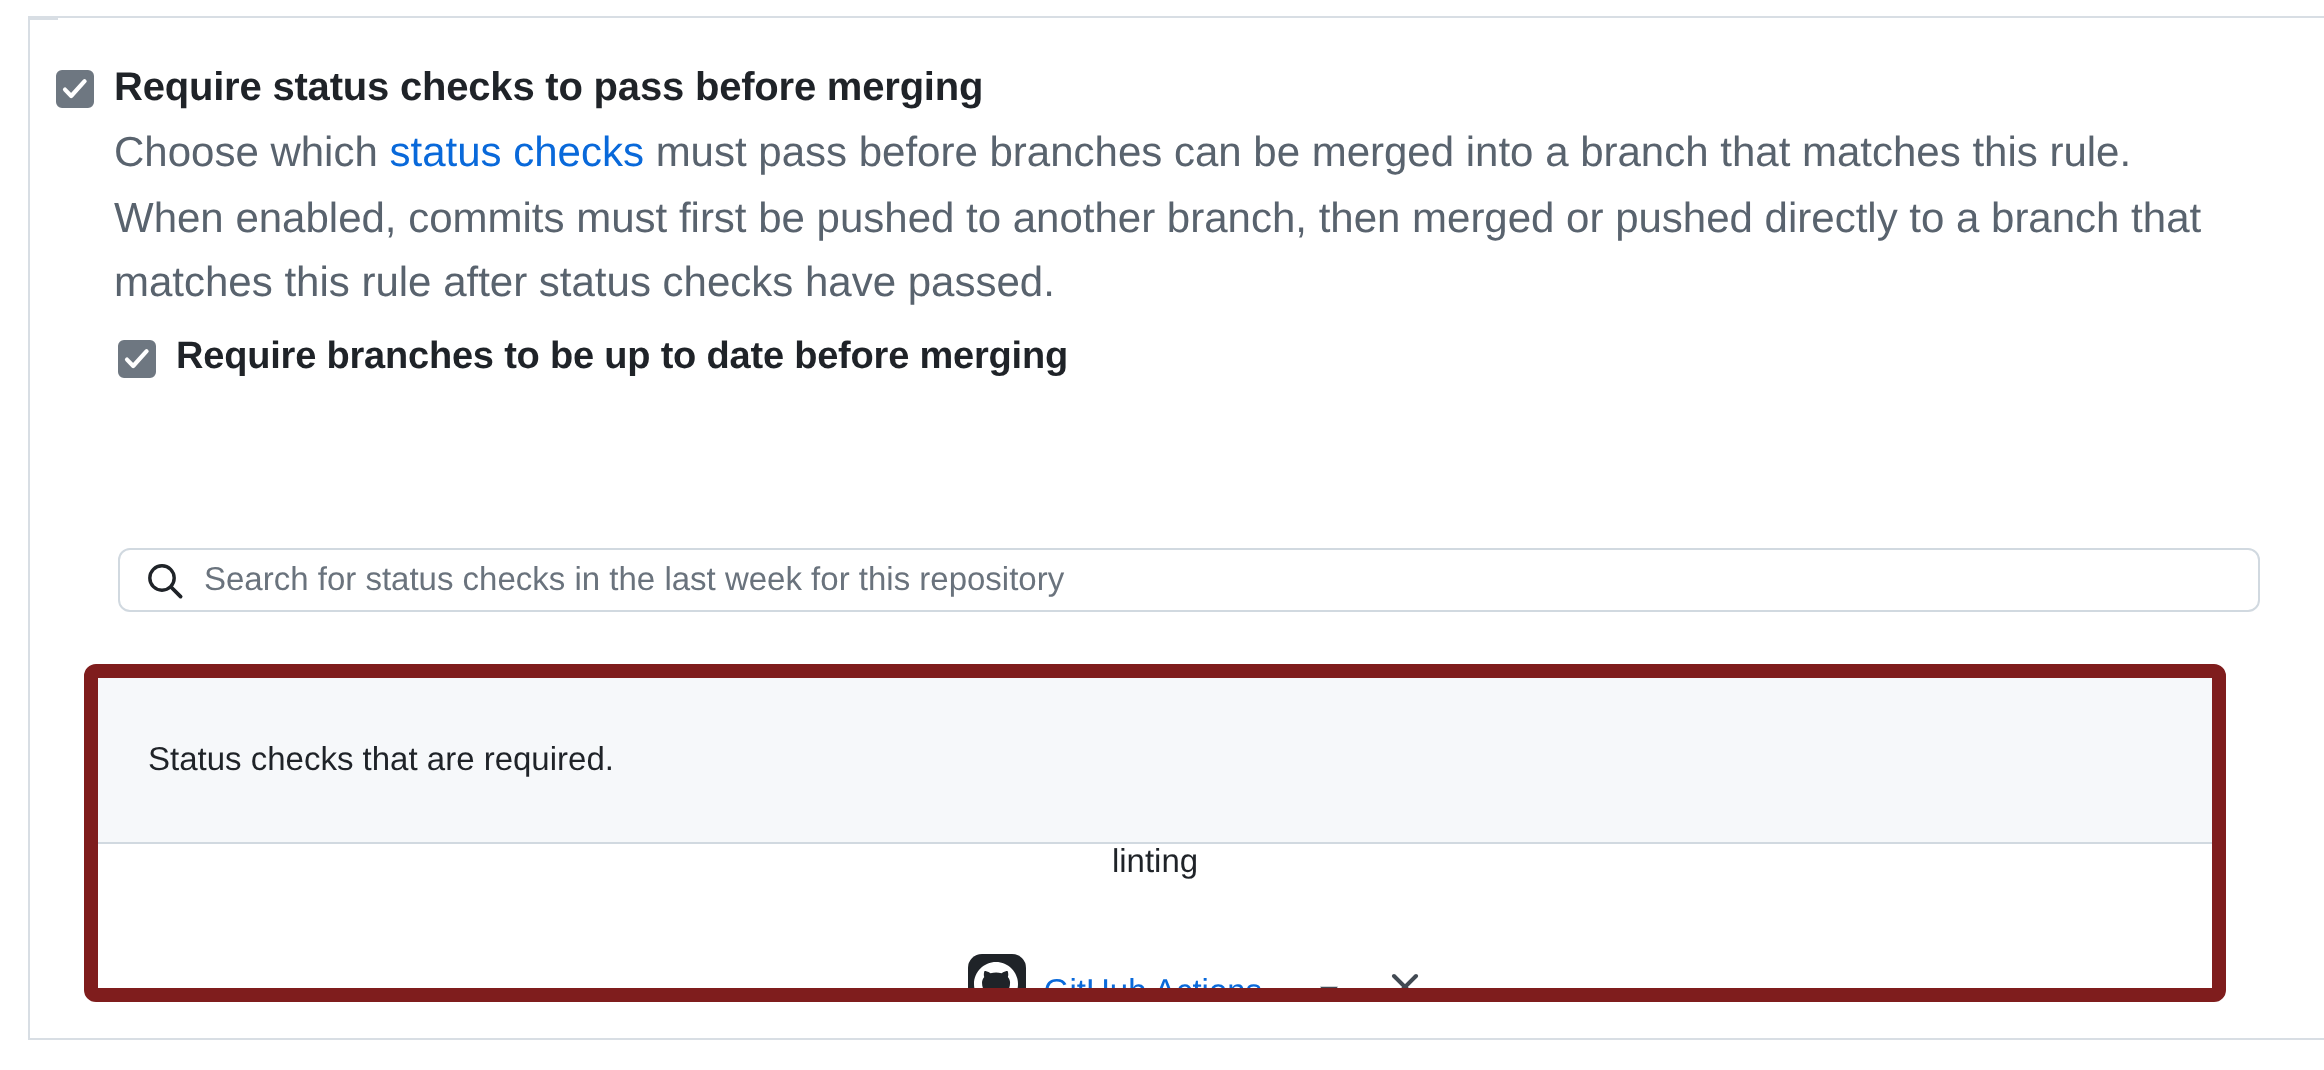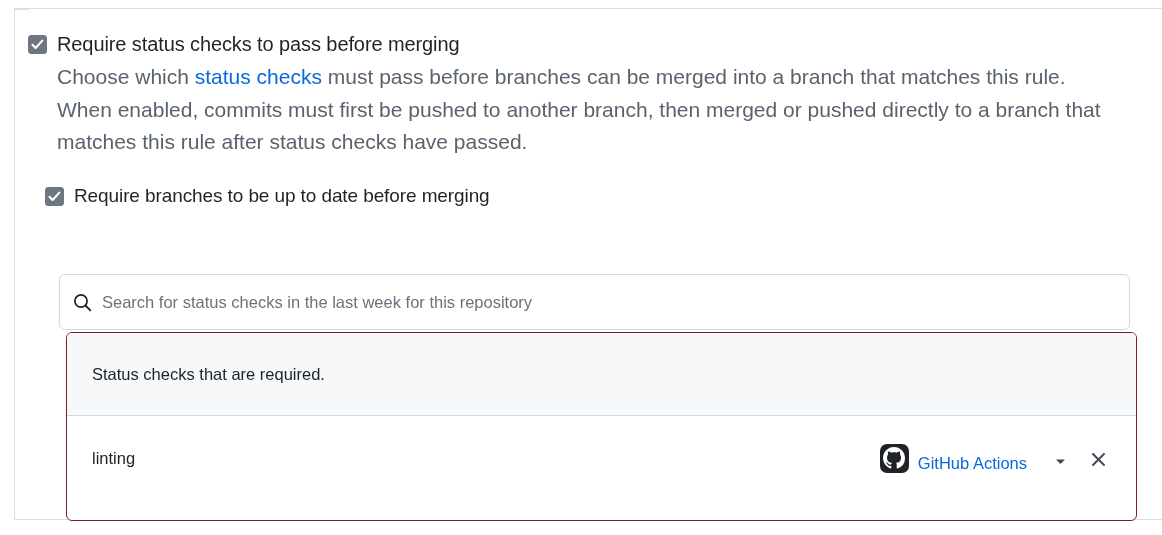--- a/index.html
+++ b/index.html
@@ -41,24 +41,23 @@
   
   .rule-block {
     position: absolute;
   }
   .rule-primary {
     left: 28px;
     top: 32px;
     width: 1090px;
   }
   .rule-secondary {
-    left: 45px;
+    left: 59px;
     top: 167px;
     width: 1030px;
-    margin-top: 17px;
   }
 
   .rule-head {
     display: flex;
     align-items: flex-start;
   }
 
   
   .chk {
     width: 19px;
@@ -73,21 +72,21 @@
     margin-right: 10px;
   }
   .chk svg {
     position: absolute;
     left: 2px;
     top: 2px;
   }
 
   .rule-title {
     font-size: 19.5px;
-    font-weight: normal;
+    font-weight: bold;
     line-height: 1.25;
     color: #1f2328;
     letter-spacing: -0.1px;
   }
   .rule-primary .rule-title { font-size: 20px; }
   .rule-secondary .rule-title { font-size: 19px; }
 
   .rule-desc {
     font-size: 21px;
     line-height: 1.55;
@@ -102,21 +101,21 @@
     text-decoration: none;
     cursor: pointer;
   }
 
   
   .search-wrap {
     position: absolute;
     left: 59px;
     top: 274px;
     width: 1071px;
-    height: 56px;
+    height: 32px;
     border: 1px solid #d1d9e0;
     border-radius: 6px;
     background: #ffffff;
     box-sizing: border-box;
     display: flex;
     align-items: center;
     padding: 0 12px;
   }
   .search-icon {
     width: 20px;
@@ -139,25 +138,25 @@
     padding: 0;
   }
   .search-input::placeholder {
     color: #6a737d;
     opacity: 1;
   }
 
   
   .checks-panel {
     position: absolute;
-    left: 66px;
+    left: 42px;
     top: 332px;
     width: 1071px;
-    height: 189px;
-    border: 1px solid #7f1d1d;
+    height: 169px;
+    border: 7px solid #7f1d1d;
     border-radius: 6px;
     box-sizing: border-box;
     background: #ffffff;
     overflow: hidden;
   }
   .checks-header {
     height: 83px;
     background: #f6f8fa;
     border-bottom: 1px solid #d1d9e0;
     display: flex;
@@ -169,20 +168,21 @@
     font-size: 16.5px;
     color: #1f2328;
   }
   .check-row {
     height: 84px;
     display: flex;
     align-items: center;
     padding: 0 25px 0 25px;
     box-sizing: border-box;
     background: #ffffff;
+    flex-direction: column;
   }
   .check-name {
     font-size: 16.5px;
     color: #1f2328;
     flex: 1;
   }
   .check-right {
     display: flex;
     align-items: flex-end;
     gap: 0px;

